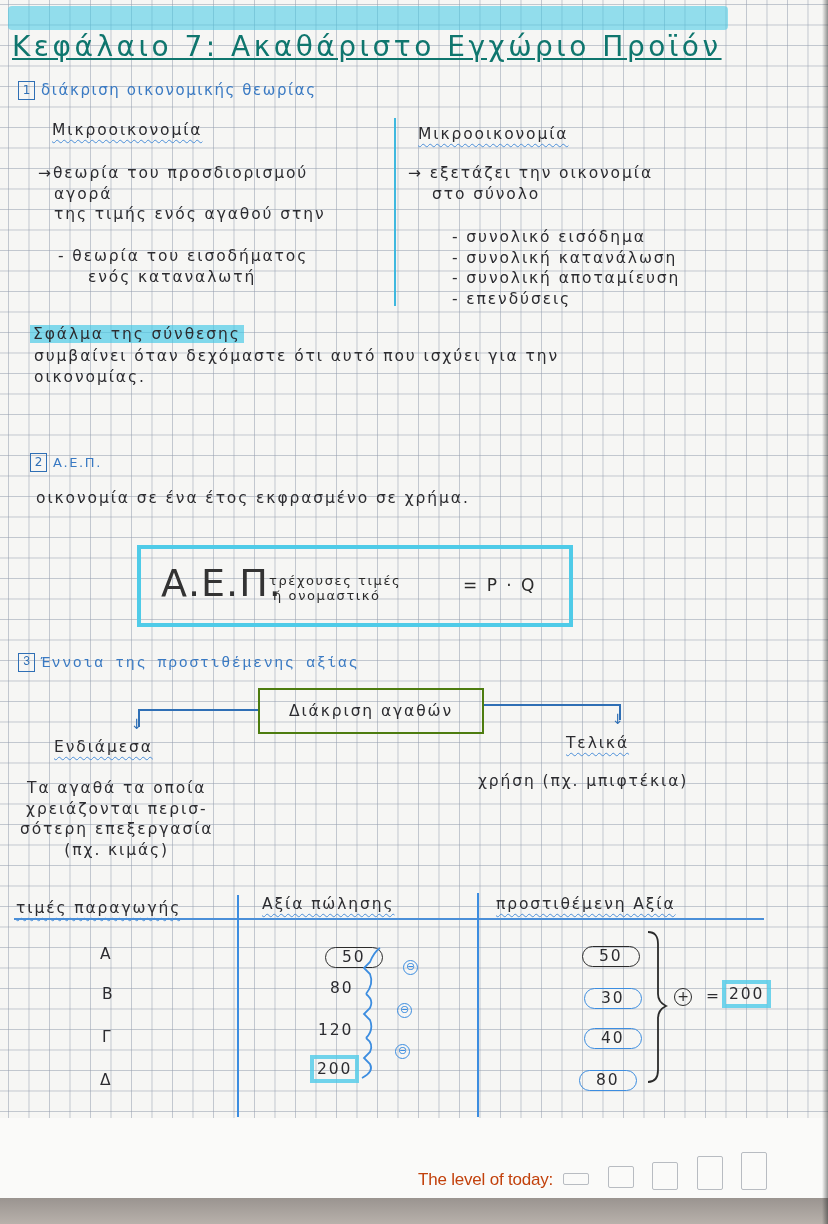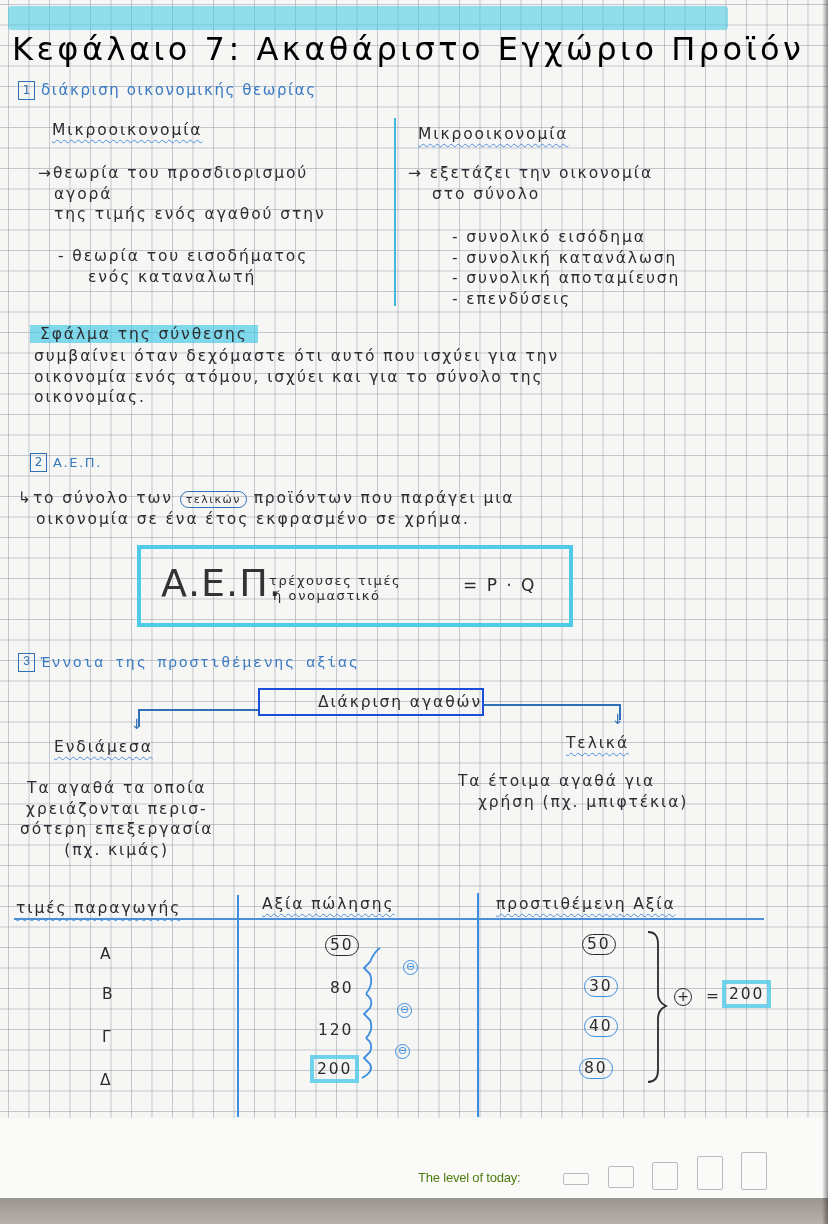--- a/index.html
+++ b/index.html
@@ -35,77 +35,77 @@
     background: linear-gradient(to right, rgba(0,0,0,0), rgba(40,40,40,0.5));
   }
   .abs { position: absolute; white-space: nowrap; }
 
   
   .title-highlight {
     position: absolute; left: 8px; top: 6px; width: 720px; height: 24px;
     background: rgba(64, 200, 230, 0.55); border-radius: 4px;
   }
   .title {
-    font-size: 32px; letter-spacing: 3.5px; color: #000000; top: 30px; left: 12px;
+    font-size: 28px; letter-spacing: 3.5px; color: #0f766e; top: 30px; left: 12px; text-decoration: underline;
   }
   .sec-num {
     display: inline-block; width: 15px; height: 17px; line-height: 17px;
     border: 1.5px solid #2f6fb5; color: #2f6fb5; font-size: 12px;
     text-align: center; margin-right: 6px; vertical-align: middle;
   }
   .sec-title { color: #3a7ac3; font-size: 15px; letter-spacing: 1.6px; }
 
   .hand { font-size: 15.5px; letter-spacing: 1.9px; color: #2c2c30; line-height: 20.5px; }
   .wavy {
     text-decoration: underline wavy #4b8fd8; text-decoration-thickness: 1.2px;
     text-underline-offset: 4px;
   }
   .vdiv {
     position: absolute; width: 2px; background: #3fb8df;
   }
   .hl {
-    background: rgba(64, 200, 230, 0.65); padding: 0 10px;
+    background: rgba(64, 200, 230, 0.65); padding: 0 3px;
   }
   .pill {
     display: inline-block; border: 1.8px solid #2f6fb5; border-radius: 10px;
     padding: 0 5px; font-size: 11px; letter-spacing: 1.5px; line-height: 15px;
   }
   .aep-box {
     position: absolute; left: 137px; top: 545px; width: 436px; height: 82px;
     border: 4px solid #4fcbe8; box-sizing: border-box;
   }
   .aep-big { font-size: 38px; letter-spacing: 1px; color: #333; font-weight: normal; }
   .aep-small { font-size: 13px; letter-spacing: 1.6px; line-height: 15px; }
 
   .diag-box {
-    position: absolute; left: 258px; top: 688px; width: 226px; height: 28px;
-    border: 2px solid #1d4ed8; box-sizing: border-box;
-    display: flex; align-items: center; justify-content: flex-end;
+    position: absolute; left: 258px; top: 688px; width: 226px; height: 46px;
+    border: 2px solid #4d7c0f; box-sizing: border-box;
+    display: flex; align-items: center; justify-content: center;
   }
   .line-blue { position: absolute; background: #2f6fb5; }
 
   .circ {
     display: inline-block; border: 1.8px solid #2b2b2b; border-radius: 11px;
-    padding: 0 4px; line-height: 19px;
+    padding: 0 16px; line-height: 19px; margin-top: 12px;
   }
   .circ-blue { border-color: #3c8de0; }
   .cyan-box {
     display: inline-block; border: 4px solid rgba(79,203,232,0.8);
     padding: 0 3px; line-height: 20px;
   }
   .minus-circ {
     display: inline-block; width: 13px; height: 13px; border: 1.5px solid #3c8de0;
     border-radius: 50%; text-align: center; font-size: 11px; line-height: 12px;
     color: #3c8de0;
   }
   .plus-circ {
     display: inline-block; width: 16px; height: 16px; border: 1.5px solid #2b2b2b;
     border-radius: 50%; text-align: center; font-size: 14px; line-height: 15px;
   }
-  .footer-text { font-family: "Liberation Sans", sans-serif; color: #4d7c0f; font-size: 13px; letter-spacing: -0.2px; }
+  .footer-text { font-family: "Liberation Sans", sans-serif; color: #c2410c; font-size: 17px; letter-spacing: -0.2px; }
   .lvl-box { position: absolute; border: 1.2px solid #b8bcc2; border-radius: 2px; }
 </style>
 </head>
 <body>
 
 <div class="page">
   <div class="grid"></div>
   <div class="bottom-strip"></div>
   <div class="bottom-shadow"></div>
   <div class="right-edge"></div>
@@ -140,33 +140,27 @@
     <div>- συνολική κατανάλωση</div>
     <div>- συνολική αποταμίευση</div>
     <div>- επενδύσεις</div>
   </div>
 
   <div class="abs hand" style="left:30px; top:324px;">
     <span class="hl">Σφάλμα της σύνθεσης</span>
   </div>
   <div class="abs hand" style="left:34px; top:346px;">
     <div>συμβαίνει όταν δεχόμαστε ότι αυτό που ισχύει για την</div>
-    <div>οικονομία ενός ατόμου, ισχύει και για το σύνολο της</div>
     <div>οικονομίας.</div>
   </div>
 
   <div class="abs" style="left:18px; top:452px;margin-left:12px;">
     <span class="sec-num">2</span><span class="sec-title" style="font-size:13px">Α.Ε.Π.</span>
   </div>
   <div class="abs hand" style="left:18px; top:488px;">
-    <div>
-      <span>↳το σύνολο των</span>
-      <span class="pill">τελικών</span>
-      <span>προϊόντων που παράγει μια</span>
-    </div>
     <div style="padding-left:18px">οικονομία σε ένα έτος εκφρασμένο σε χρήμα.</div>
   </div>
 
   <div class="aep-box">
     <div class="abs aep-big" style="left:20px; top:12px;">Α.Ε.Π.</div>
     <div class="abs aep-small" style="left:128px; top:24px;">
       <div>τρέχουσες τιμές</div>
       <div style="padding-left:4px">ή ονομαστικό</div>
     </div>
     <div class="abs" style="left:322px; top:26px; font-size:17px; letter-spacing:2px;">= P · Q</div>
@@ -190,21 +184,20 @@
   <div class="abs hand wavy" style="left:54px; top:737px;">Ενδιάμεσα</div>
   <div class="abs hand wavy" style="left:566px; top:733px;">Τελικά</div>
 
   <div class="abs hand" style="left:20px; top:778px;text-align:center;">
     <div>Τα αγαθά τα οποία</div>
     <div>χρειάζονται περισ-</div>
     <div>σότερη επεξεργασία</div>
     <div>(πχ. κιμάς)</div>
   </div>
   <div class="abs hand" style="left:458px; top:771px;">
-    <div>Τα έτοιμα αγαθά για</div>
     <div style="padding-left:20px">χρήση (πχ. μπιφτέκια)</div>
   </div>
 
   <div class="abs hand wavy" style="left:16px; top:898px;">τιμές παραγωγής</div>
   <div class="abs hand wavy" style="left:262px; top:894px;">Αξία πώλησης</div>
   <div class="abs hand wavy" style="left:496px; top:894px;">προστιθέμενη Αξία</div>
   <div class="line-blue" style="left:14px; top:918px; width:750px; height:1.5px; background:#4b8fd8;"></div>
   <div class="line-blue" style="left:237px; top:895px; width:2px; height:222px; background:#3c8de0;"></div>
   <div class="line-blue" style="left:477px; top:893px; width:2px; height:224px; background:#3c8de0;"></div>
 

